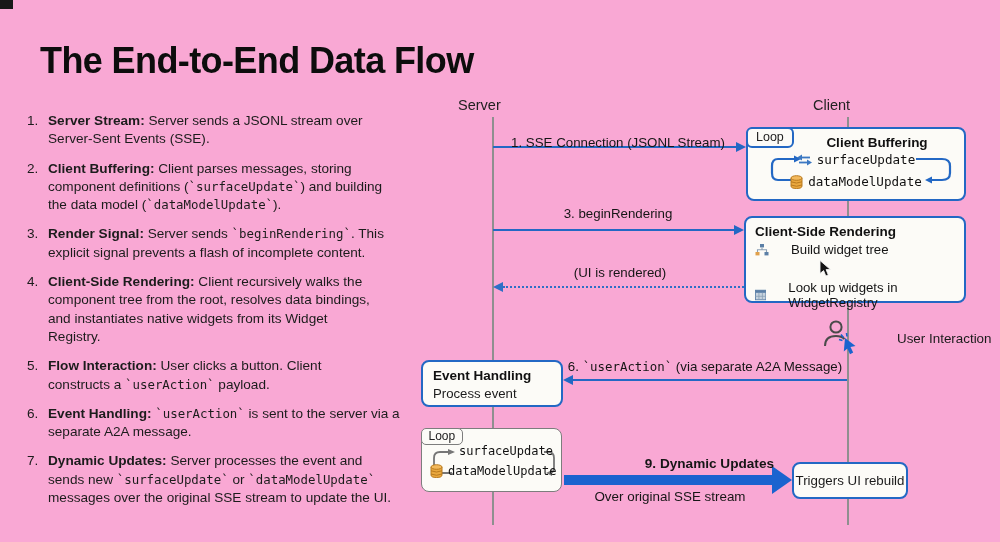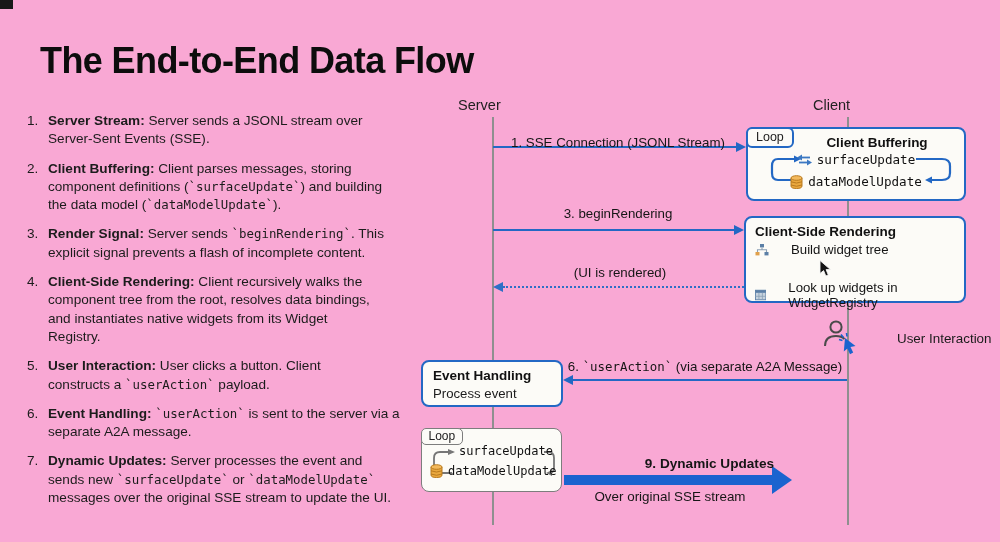--- a/index.html
+++ b/index.html
@@ -90,21 +90,21 @@
       </div>
       <div class="step">
         <span class="num">4.</span>
         <span class="body"><span class="p-b">Client-Side Rendering:</span><span class="p-t"> Client recursively walks the
 component tree from the root, resolves data bindings,
 and instantiates native widgets from its Widget
 Registry.</span></span>
       </div>
       <div class="step">
         <span class="num">5.</span>
-        <span class="body"><span class="p-b">User Interaction:</span><span class="p-t"> User clicks a button. Client
+        <span class="body"><span class="p-b">Flow Interaction:</span><span class="p-t"> User clicks a button. Client
 constructs a </span><span class="p-c">`userAction`</span><span class="p-t"> payload.</span></span>
       </div>
       <div class="step">
         <span class="num">6.</span>
         <span class="body"><span class="p-b">Event Handling:</span><span class="p-t"> </span><span class="p-c">`userAction`</span><span class="p-t"> is sent to the server via a
 separate A2A message.</span></span>
       </div>
       <div class="step">
         <span class="num">7.</span>
         <span class="body"><span class="p-b">Dynamic Updates:</span><span class="p-t"> Server processes the event and
@@ -222,14 +222,17 @@
       </svg>
       <span>dataModelUpdate</span>
     </div>
   </div>
 
   <div class="msg-label m9-title" style="left:566px;top:456px;width:208px;text-align:right;">9. Dynamic Updates</div>
   <div class="thick-bar" style="left:564px;top:475px;width:209px;height:10px;"></div>
   <div class="thick-head" style="left:772px;top:466px;"></div>
   <div class="msg-label m9-sub" style="left:566px;top:489px;width:208px;">Over original SSE stream</div>
 
+  <div id="triggers-box" class="box" style="left:792px;top:462px;width:116px;height:37px;">
+    <span>Triggers UI rebuild</span>
+  </div>
 
 </div>
 
 </body></html>

